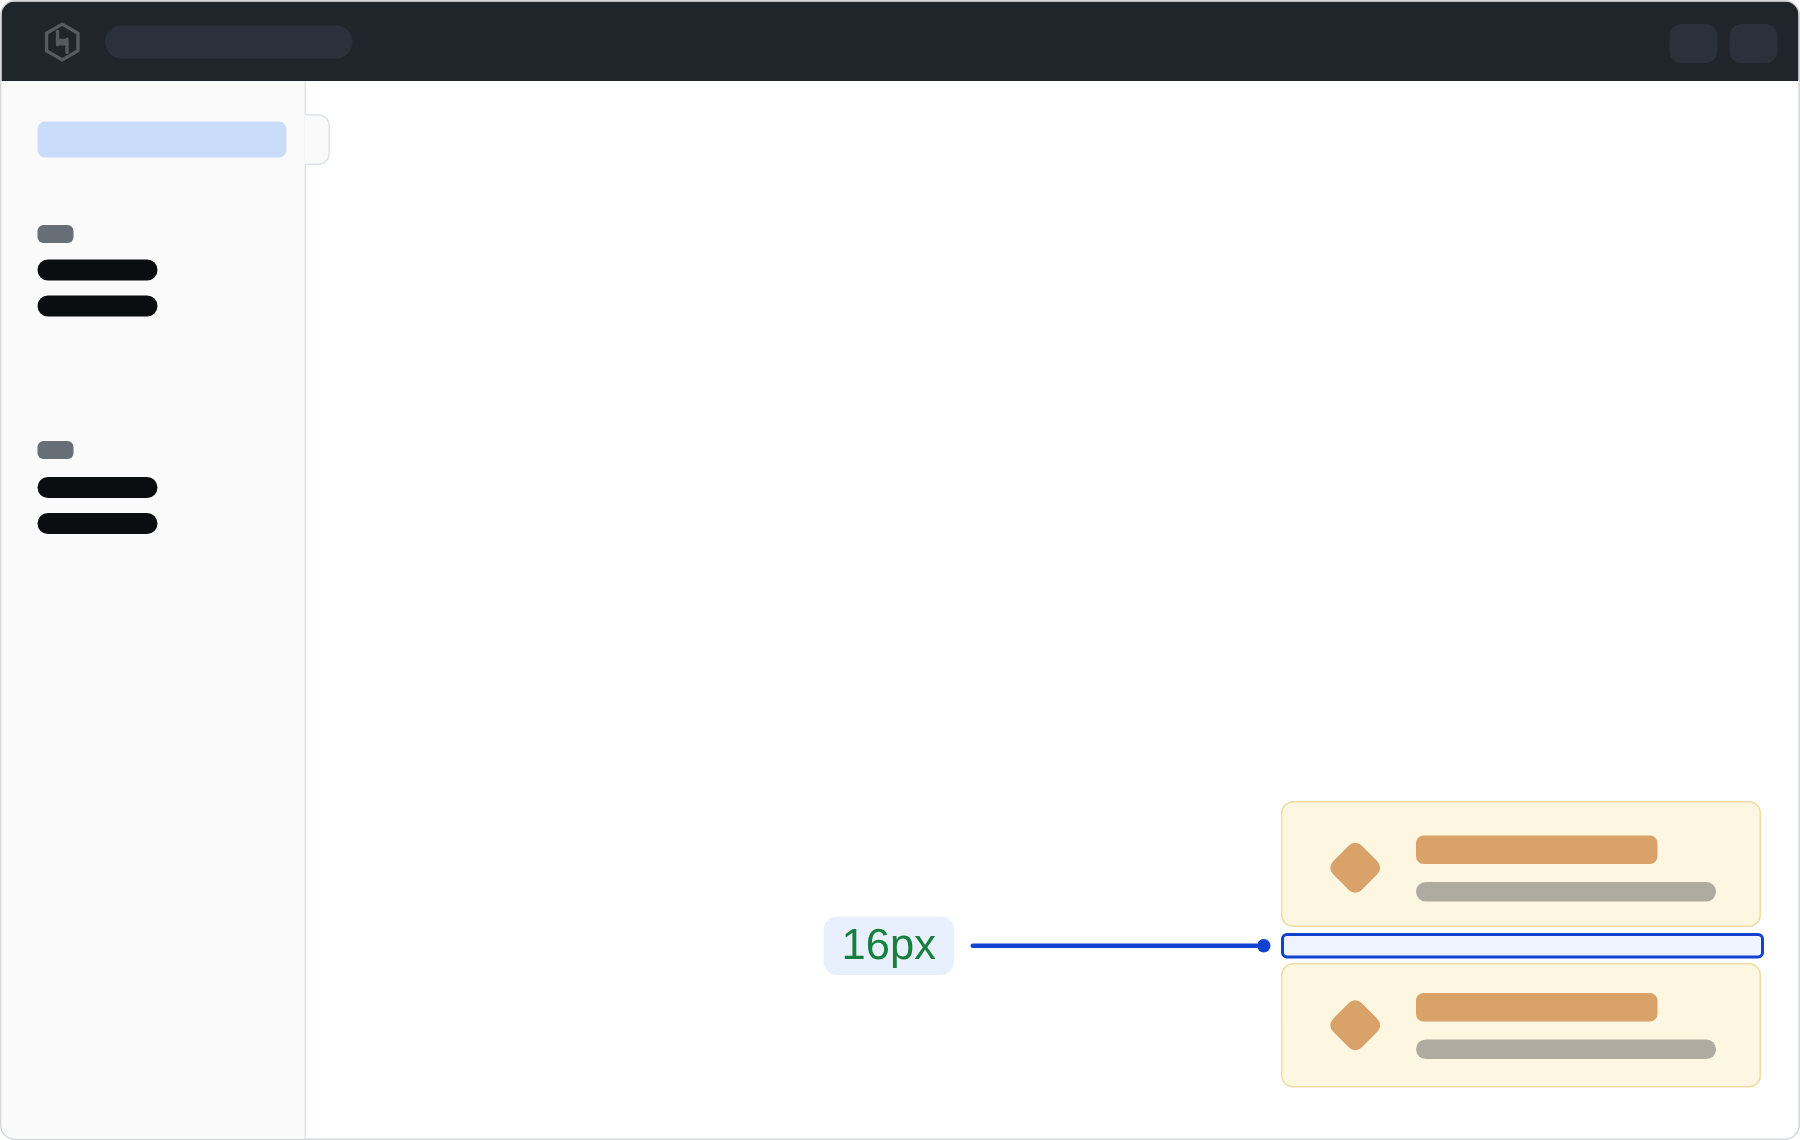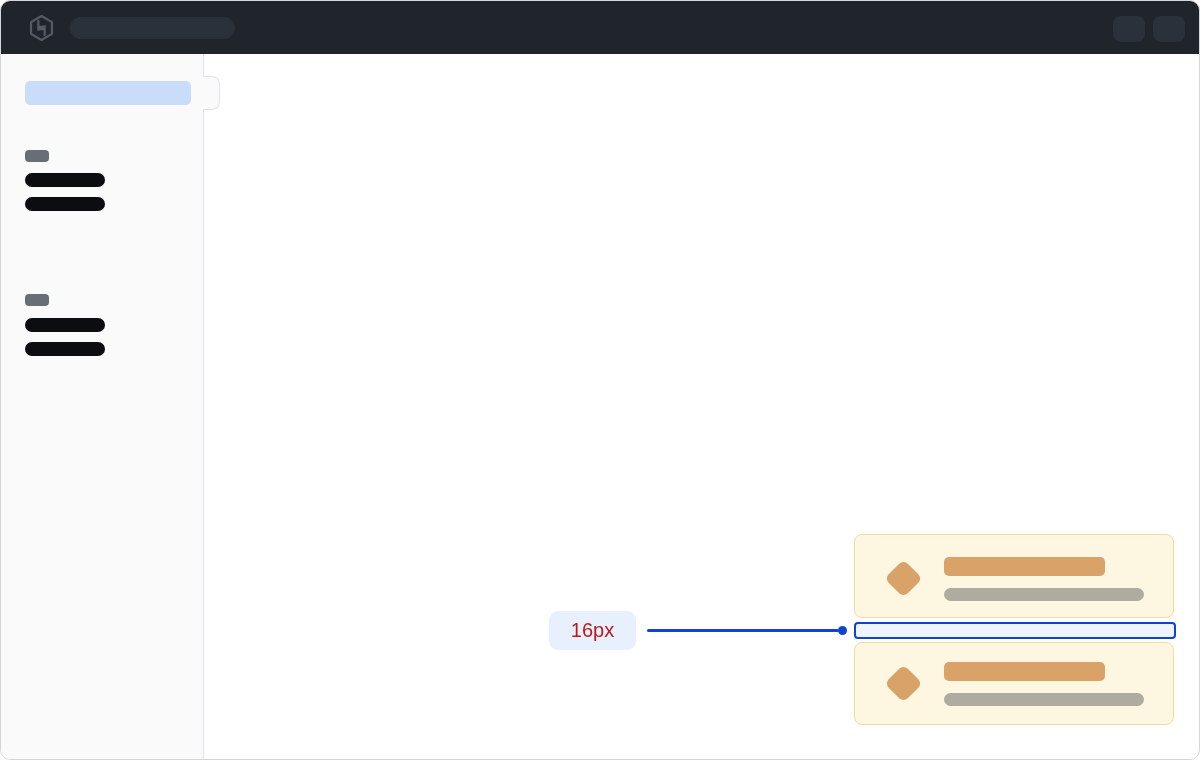--- a/index.html
+++ b/index.html
@@ -89,21 +89,21 @@
   
   .gap-rect {
     position: absolute; left: 853px; top: 621px; width: 322px; height: 17px;
     background: #eef4fe; border: 2px solid #1243d0; border-radius: 4px;
     z-index: 2;
   }
   .anno-label {
     position: absolute; left: 548px; top: 610px; width: 87px; height: 39px;
     background: #e9f0fd; border-radius: 9px;
     display: flex; align-items: center; justify-content: center;
-    color: #b91c1c; font-size: 20px; font-weight: 500;
+    color: #15803d; font-size: 29px; font-weight: 500;
   }
   .anno-line {
     position: absolute; left: 646px; top: 628px; width: 192px; height: 2.5px;
     background: #1243d0; border-radius: 2px;
   }
   .anno-dot {
     position: absolute; left: 837px; top: 625px; width: 9px; height: 9px;
     background: #1243d0; border-radius: 50%;
     z-index: 2;
   }

